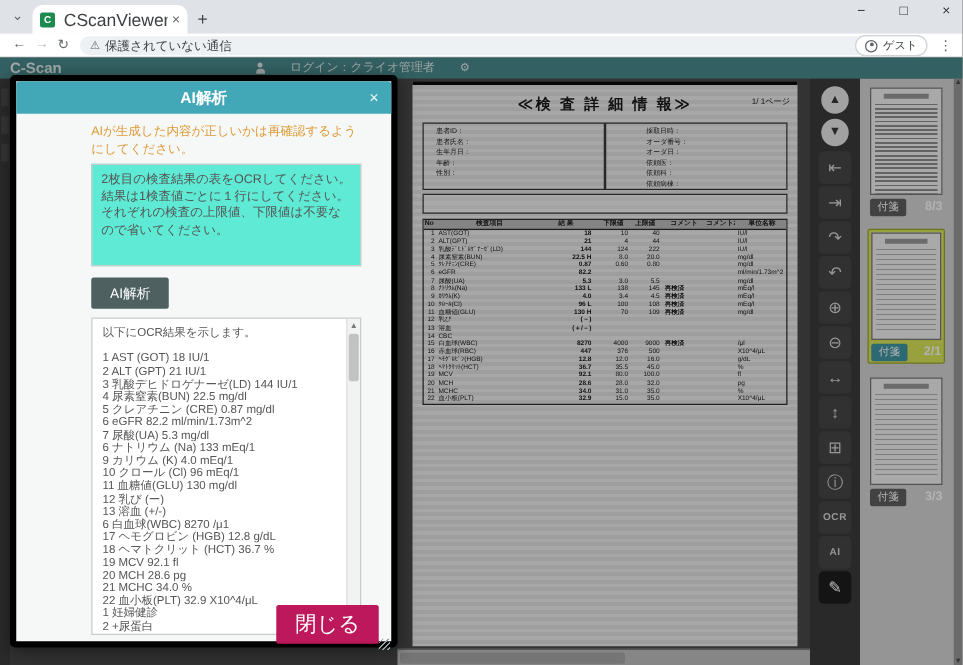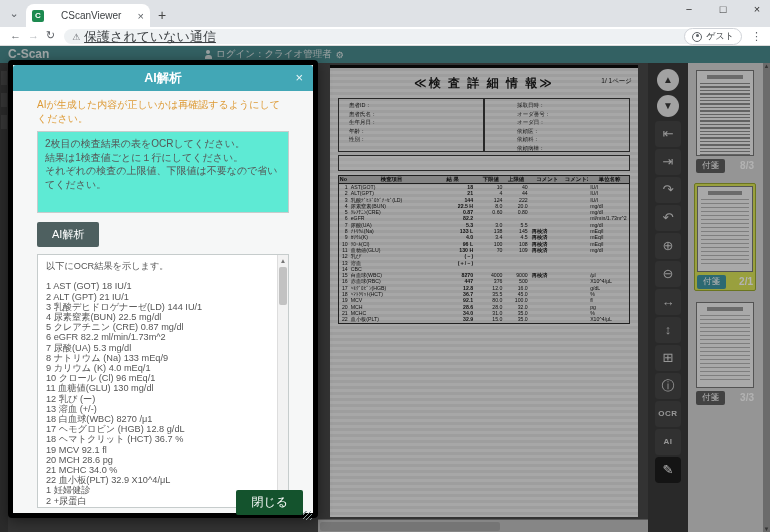--- a/index.html
+++ b/index.html
@@ -8,44 +8,44 @@
   .stage { position:relative; width:770px; height:532px; overflow:hidden; }
 
   
   .tabstrip { position:relative; height:27px; background:#dfe2e6; }
   .tab-chevron { position:absolute; left:6px; top:6px; width:16px; height:16px; border-radius:50%;
     color:#5f6368; font-size:11px; line-height:15px; text-align:center; }
   .tab { position:absolute; left:26px; top:4px; width:124px; height:23px; background:#fff;
     border-radius:8px 8px 0 0; display:flex; align-items:center; padding:0 6px; }
   .favicon { width:12px; height:12px; background:#1d8a50; border-radius:2px; color:#fff;
     font-size:8px; font-weight:bold; text-align:center; line-height:12px; flex:0 0 auto; }
-  .tab-title { font-size:10px; color:#3c4043; margin-left:17px; white-space:nowrap; overflow:hidden; flex:1; }
+  .tab-title { font-size:14px; color:#3c4043; margin-left:7px; white-space:nowrap; overflow:hidden; flex:1;text-align:center; }
   .tab-close { font-size:11px; color:#5f6368; margin-left:4px; }
   .newtab { position:absolute; left:158px; top:7px; font-size:14px; color:#444; }
   .wctrls { position:absolute; right:6px; top:3px; display:flex; gap:20px; color:#333; font-size:11px; }
   .wctrls span { width:14px; text-align:center; }
   .btoolbar { position:relative; height:19px; background:#ffffff; border-bottom:1px solid #dcdcdc; }
   .nav-ic { position:absolute; top:2px; font-size:11px; color:#5f6368; }
   .omnibox { position:absolute; left:64px; top:2px; width:640px; height:15px; background:#eef1f3;
     border-radius:8px; display:flex; align-items:center; padding:0 8px; }
   .omnibox .warn { font-size:9px; color:#5f6368; margin-right:4px; }
-  .omnibox .url { font-size:13px; color:#3c4043;text-decoration:underline; }
+  .omnibox .url { font-size:10px; color:#3c4043; }
   .guest { position:absolute; right:28px; top:1px; height:17px; border:1px solid #d0d3d8;
     border-radius:9px; display:flex; align-items:center; padding:0 7px; gap:4px; background:#fff; }
   .guest-ic { width:10px; height:10px; border:1.4px solid #5f6368; border-radius:50%; position:relative; }
   .guest-ic::after { content:""; position:absolute; left:2.2px; top:1.6px; width:3px; height:3px;
     border-radius:50%; background:#5f6368; }
   .guest-label { font-size:9px; color:#3c4043; }
   .kebab { position:absolute; right:8px; top:3px; font-size:11px; color:#5f6368; }
 
   
   .app { position:relative; width:770px; height:486px; background:#4a4a4a; }
   .app-header { position:relative; height:17px; background:#4a8b8e; }
   .brand { position:absolute; left:8px; top:1px; color:#e9f2f2; font-weight:bold; font-size:12px; }
-  .login { position:absolute; left:204px; top:2px; display:flex; align-items:center; gap:4px;
+  .login { position:absolute; left:204px; top:2px; display:flex; align-items:center; gap:20px;
     color:#dfe9e9; font-size:9.5px; }
   .person-ic { width:8px; height:9px; position:relative; }
   .person-ic::before { content:""; position:absolute; left:2px; top:0; width:4px; height:4px;
     border-radius:50%; background:#dfe9e9; }
   .person-ic::after { content:""; position:absolute; left:0.5px; top:4.5px; width:7px; height:4px;
     border-radius:3px 3px 0 0; background:#dfe9e9; }
   .gear { font-size:9px; }
 
   .main { position:relative; display:flex; height:469px; }
   .viewer { position:relative; width:648px; background:#4a4a4a; overflow:hidden; }
@@ -106,35 +106,35 @@
     font-size:6px; text-align:center; }
   .tscroll .dn { position:absolute; bottom:0; left:0; right:0; }
 
   
   .dim { position:absolute; inset:0; background:rgba(0,0,0,0.30); z-index:5; }
   .dialog { position:absolute; left:8px; top:14px; width:310px; height:458px; z-index:10;
     background:#f6f7f7; border:5px solid #000000; border-radius:4px; box-shadow:0 3px 14px rgba(0,0,0,0.45); }
   .dlg-header { height:26px; background:#42a7b6; border-radius:3px 3px 0 0; position:relative; }
   .dlg-title { text-align:center; color:#fff; font-weight:bold; font-size:12.5px; line-height:26px; }
   .dlg-close { position:absolute; right:10px; top:0; color:#eaf6f8; font-size:13px; line-height:26px; }
-  .dlg-body { position:relative; height:430px; padding:7px 24px; }
+  .dlg-body { position:relative; height:430px; padding:7px 24px;margin-left:36px; }
   .dlg-warning { color:#dd9a35; font-size:10px; margin-bottom:5px; }
   .prompt-box { background:#5eead4; border:1px solid #c6cccc; height:82px; padding:5px 7px; }
   .prompt-box div { font-size:10px; color:#555; line-height:13.5px; }
   .ai-btn { display:inline-block; margin:9px 0 7px 0; padding:5px 15px; background:#4e6060;
     color:#fff; font-size:11px; border-radius:2px; }
   .results-box { position:relative; background:#fff; border:1px solid #c6cccc; height:254px;
     padding:6px 16px 0 8px; overflow:hidden; }
   .results-box div { font-size:9.2px; color:#555; line-height:10.2px; white-space:nowrap; overflow:hidden; min-height:10.2px; }
   .vscroll { position:absolute; right:0; top:0; bottom:0; width:11px; background:#f2f2f2; border-left:1px solid #ddd; }
   .vscroll .up,.vscroll .dn { position:absolute; left:0; right:0; text-align:center; font-size:6.5px; color:#777; }
   .vscroll .up { top:1px; } .vscroll .dn { bottom:1px; }
   .vscroll .vthumb { position:absolute; left:1px; right:1px; top:12px; height:38px; background:#c2c2c2; border-radius:2px; }
-  .close-btn { position:absolute; right:10px; bottom:6px; padding:4px 15px; background:#14532d;
-    color:#fff; font-size:12px; border-radius:2px; }
+  .close-btn { position:absolute; right:10px; bottom:6px; padding:4px 15px; background:#be185d;
+    color:#fff; font-size:17px; border-radius:2px; }
   .resize-h { position:absolute; right:1px; bottom:1px; width:9px; height:9px;
     background:repeating-linear-gradient(135deg, transparent 0 2px, #8fa0a0 2px 3px); }
 </style>
 </head>
 <body>
 
 <div class="stage">
 
   <div class="tabstrip">
     <div class="tab-chevron">⌄</div>
@@ -514,27 +514,27 @@
           <div>
               <div>以下にOCR結果を示します。</div>
               <div></div>
               <div>1 AST (GOT) 18 IU/1</div>
               <div>2 ALT (GPT) 21 IU/1</div>
               <div>3 乳酸デヒドロゲナーゼ(LD) 144 IU/1</div>
               <div>4 尿素窒素(BUN) 22.5 mg/dl</div>
               <div>5 クレアチニン (CRE) 0.87 mg/dl</div>
               <div>6 eGFR 82.2 ml/min/1.73m^2</div>
               <div>7 尿酸(UA) 5.3 mg/dl</div>
-              <div>8 ナトリウム (Na) 133 mEq/9</div>
+              <div>6 ナトリウム (Na) 133 mEq/1</div>
               <div>9 カリウム (K) 4.0 mEq/1</div>
               <div>10 クロール (Cl) 96 mEq/1</div>
               <div>11 血糖値(GLU) 130 mg/dl</div>
               <div>12 乳び (ー)</div>
               <div>13 溶血 (+/-)</div>
-              <div>18 白血球(WBC) 8270 /μ1</div>
+              <div>6 白血球(WBC) 8270 /μ1</div>
               <div>17 ヘモグロビン (HGB) 12.8 g/dL</div>
               <div>18 ヘマトクリット (HCT) 36.7 %</div>
               <div>19 MCV 92.1 fl</div>
               <div>20 MCH 28.6 pg</div>
               <div>21 MCHC 34.0 %</div>
               <div>22 血小板(PLT) 32.9 X10^4/μL</div>
               <div>1 妊婦健診</div>
               <div>2 +尿蛋白</div>
             </div>
           <div class="vscroll">

